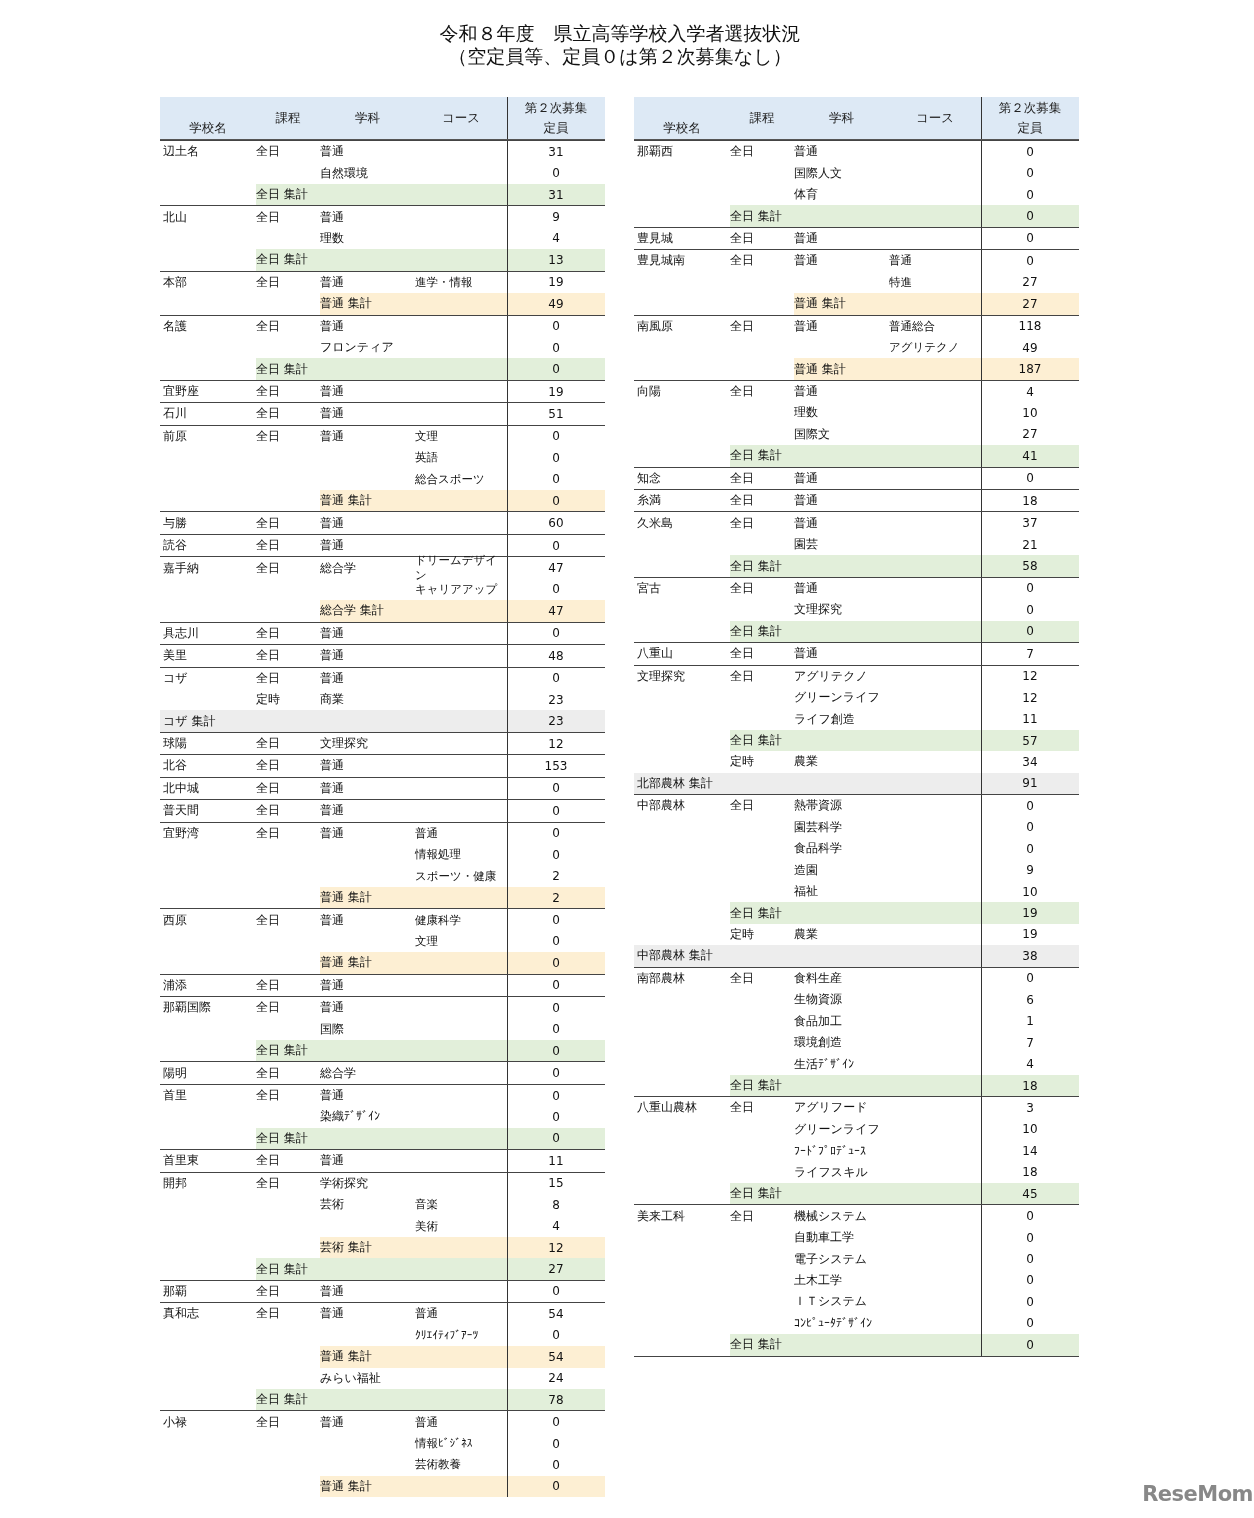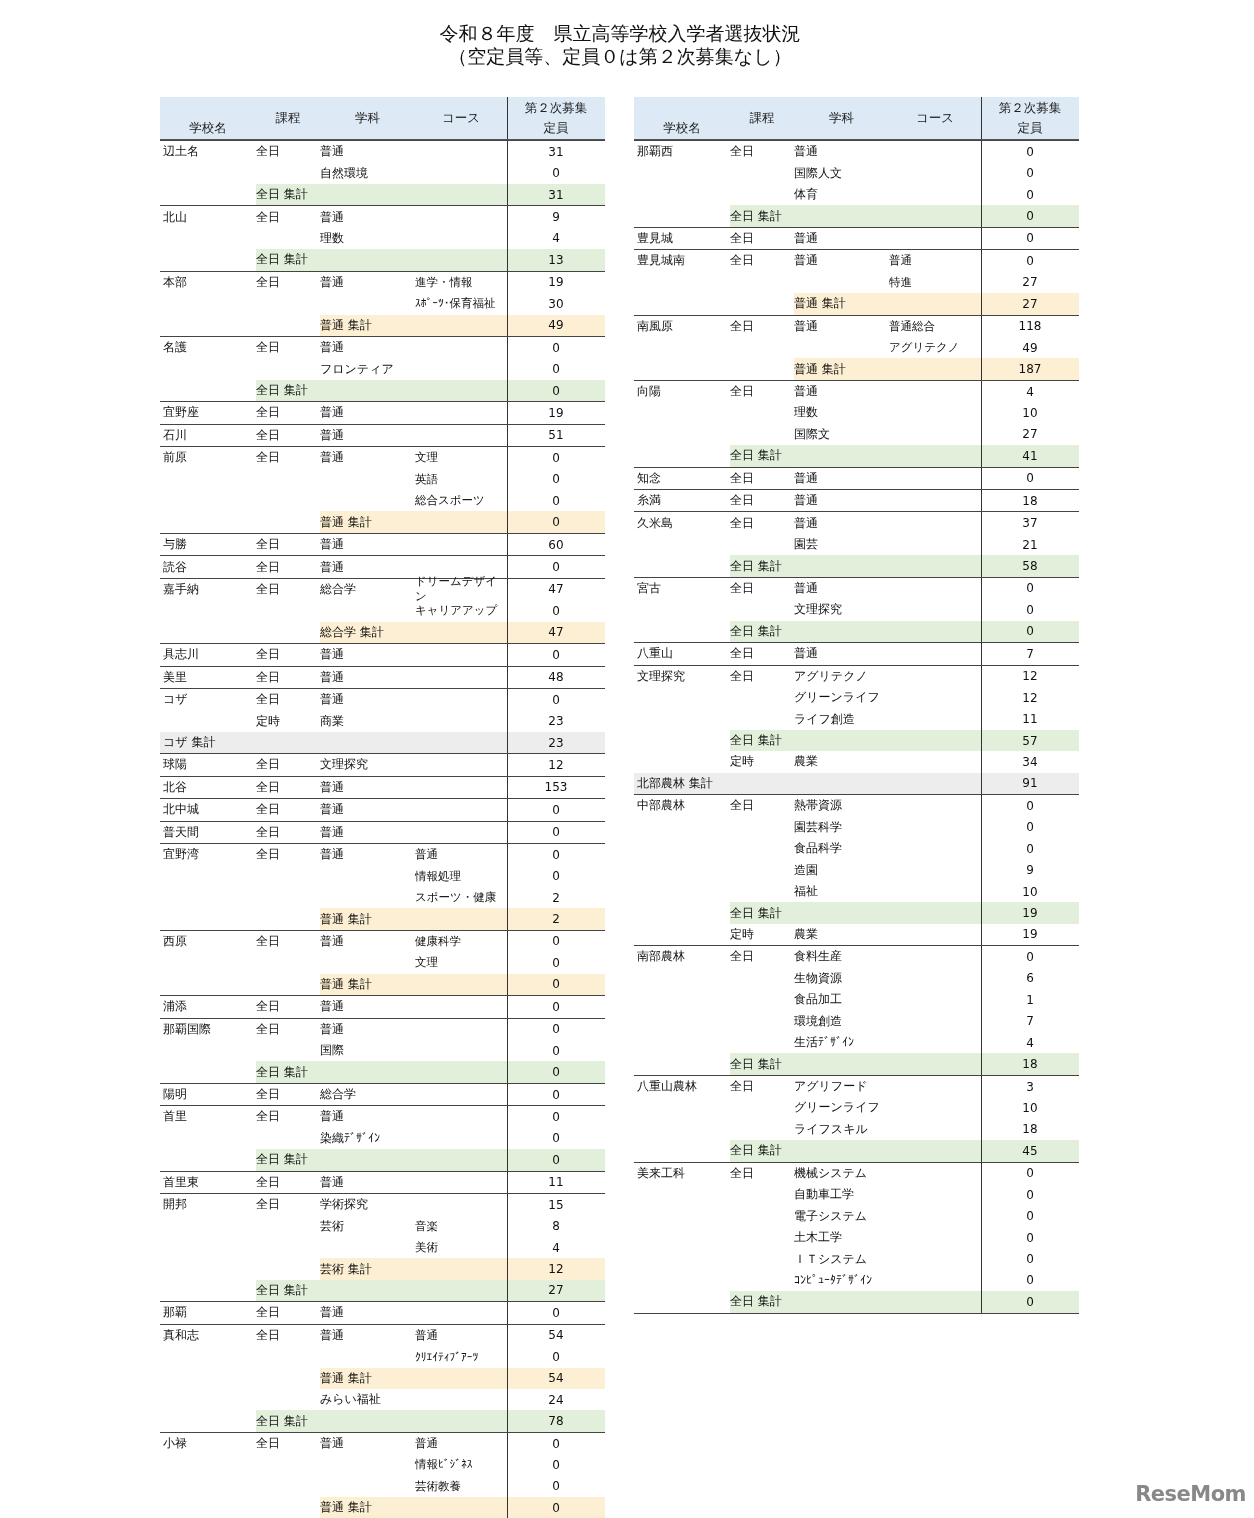--- a/index.html
+++ b/index.html
@@ -18,21 +18,21 @@
   .c-sub { width:92px; font-size:11.5px; }
   .c-num { width:97px; text-align:center; border-left:1px solid #333; height:100%; display:flex; align-items:center; justify-content:center; box-sizing:border-box; }
   .h-school { width:96px;margin-top:20px; } .h-course { width:64px; } .h-dept { width:95px; } .h-sub { width:92px; }
   .h-num { width:97px; border-left:1px solid #333; height:100%; display:flex; flex-direction:column; justify-content:center; line-height:20px; box-sizing:border-box; }
   .bg-green { position:absolute; top:0; bottom:0; right:0; background:#e2efda; z-index:0; }
   .bg-yellow { position:absolute; top:0; bottom:0; right:0; background:#fdefd3; z-index:0; }
   .bg-gray { position:absolute; top:0; bottom:0; left:0; right:0; background:#ededed; z-index:0; }
   .row > * { position:relative; z-index:1; }
   .row > .bg-green, .row > .bg-yellow, .row > .bg-gray { position:absolute; z-index:0; }
   .tblend { border-top:1px solid #444; }
-  .logo { position:absolute; right:8px; bottom:12px; font-family:"DejaVu Sans", sans-serif; font-weight:bold; font-size:21px; color:#888; letter-spacing:-0.5px;text-align:center; }
+  .logo { position:absolute; right:1px; bottom:12px; font-family:"DejaVu Sans", sans-serif; font-weight:bold; font-size:21px; color:#888; letter-spacing:-0.5px;text-align:center; }
 </style>
 </head>
 <body>
 
 <div class="title">
   <div>令和８年度　県立高等学校入学者選抜状況</div>
   <div>（空定員等、定員０は第２次募集なし）</div>
 </div>
 
 <div class="tbl left">
@@ -88,27 +88,20 @@
         <div class="c-num">13</div>
       </div>
       <div class="row sep">
         <div class="c-school">本部</div>
         <div class="c-course">全日</div>
         <div class="c-dept">普通</div>
         <div class="c-sub">進学・情報</div>
         <div class="c-num">19</div>
       </div>
       <div class="row">
-        <div class="c-school"></div>
-        <div class="c-course"></div>
-        <div class="c-dept"></div>
-        <div class="c-sub">ｽﾎﾟｰﾂ･保育福祉</div>
-        <div class="c-num">30</div>
-      </div>
-      <div class="row">
         <div class="bg-yellow" style="left:160px"></div>
         <div class="c-school"></div>
         <div class="c-course"></div>
         <div style="width:187px">普通 集計</div>
         <div class="c-num">49</div>
       </div>
       <div class="row sep">
         <div class="c-school">名護</div>
         <div class="c-course">全日</div>
         <div class="c-dept">普通</div>
@@ -739,20 +732,25 @@
         <div style="width:251px">全日 集計</div>
         <div class="c-num">19</div>
       </div>
       <div class="row">
         <div class="c-school"></div>
         <div class="c-course">定時</div>
         <div class="c-dept">農業</div>
         <div class="c-sub"></div>
         <div class="c-num">19</div>
       </div>
+      <div class="row">
+        <div class="bg-gray"></div>
+        <div style="width:347px;padding-left:3px;box-sizing:border-box">中部農林 集計</div>
+        <div class="c-num">38</div>
+      </div>
       <div class="row sep">
         <div class="c-school">南部農林</div>
         <div class="c-course">全日</div>
         <div class="c-dept">食料生産</div>
         <div class="c-sub"></div>
         <div class="c-num">0</div>
       </div>
       <div class="row">
         <div class="c-school"></div>
         <div class="c-course"></div>
@@ -793,20 +791,27 @@
         <div class="c-dept">アグリフード</div>
         <div class="c-sub"></div>
         <div class="c-num">3</div>
       </div>
       <div class="row">
         <div class="c-school"></div>
         <div class="c-course"></div>
         <div class="c-dept">グリーンライフ</div>
         <div class="c-sub"></div>
         <div class="c-num">10</div>
+      </div>
+      <div class="row">
+        <div class="c-school"></div>
+        <div class="c-course"></div>
+        <div class="c-dept">ﾌｰﾄﾞﾌﾟﾛﾃﾞｭｰｽ</div>
+        <div class="c-sub"></div>
+        <div class="c-num">14</div>
       </div>
       <div class="row">
         <div class="c-school"></div>
         <div class="c-course"></div>
         <div class="c-dept">ライフスキル</div>
         <div class="c-sub"></div>
         <div class="c-num">18</div>
       </div>
       <div class="row">
         <div class="bg-green" style="left:96px"></div>

